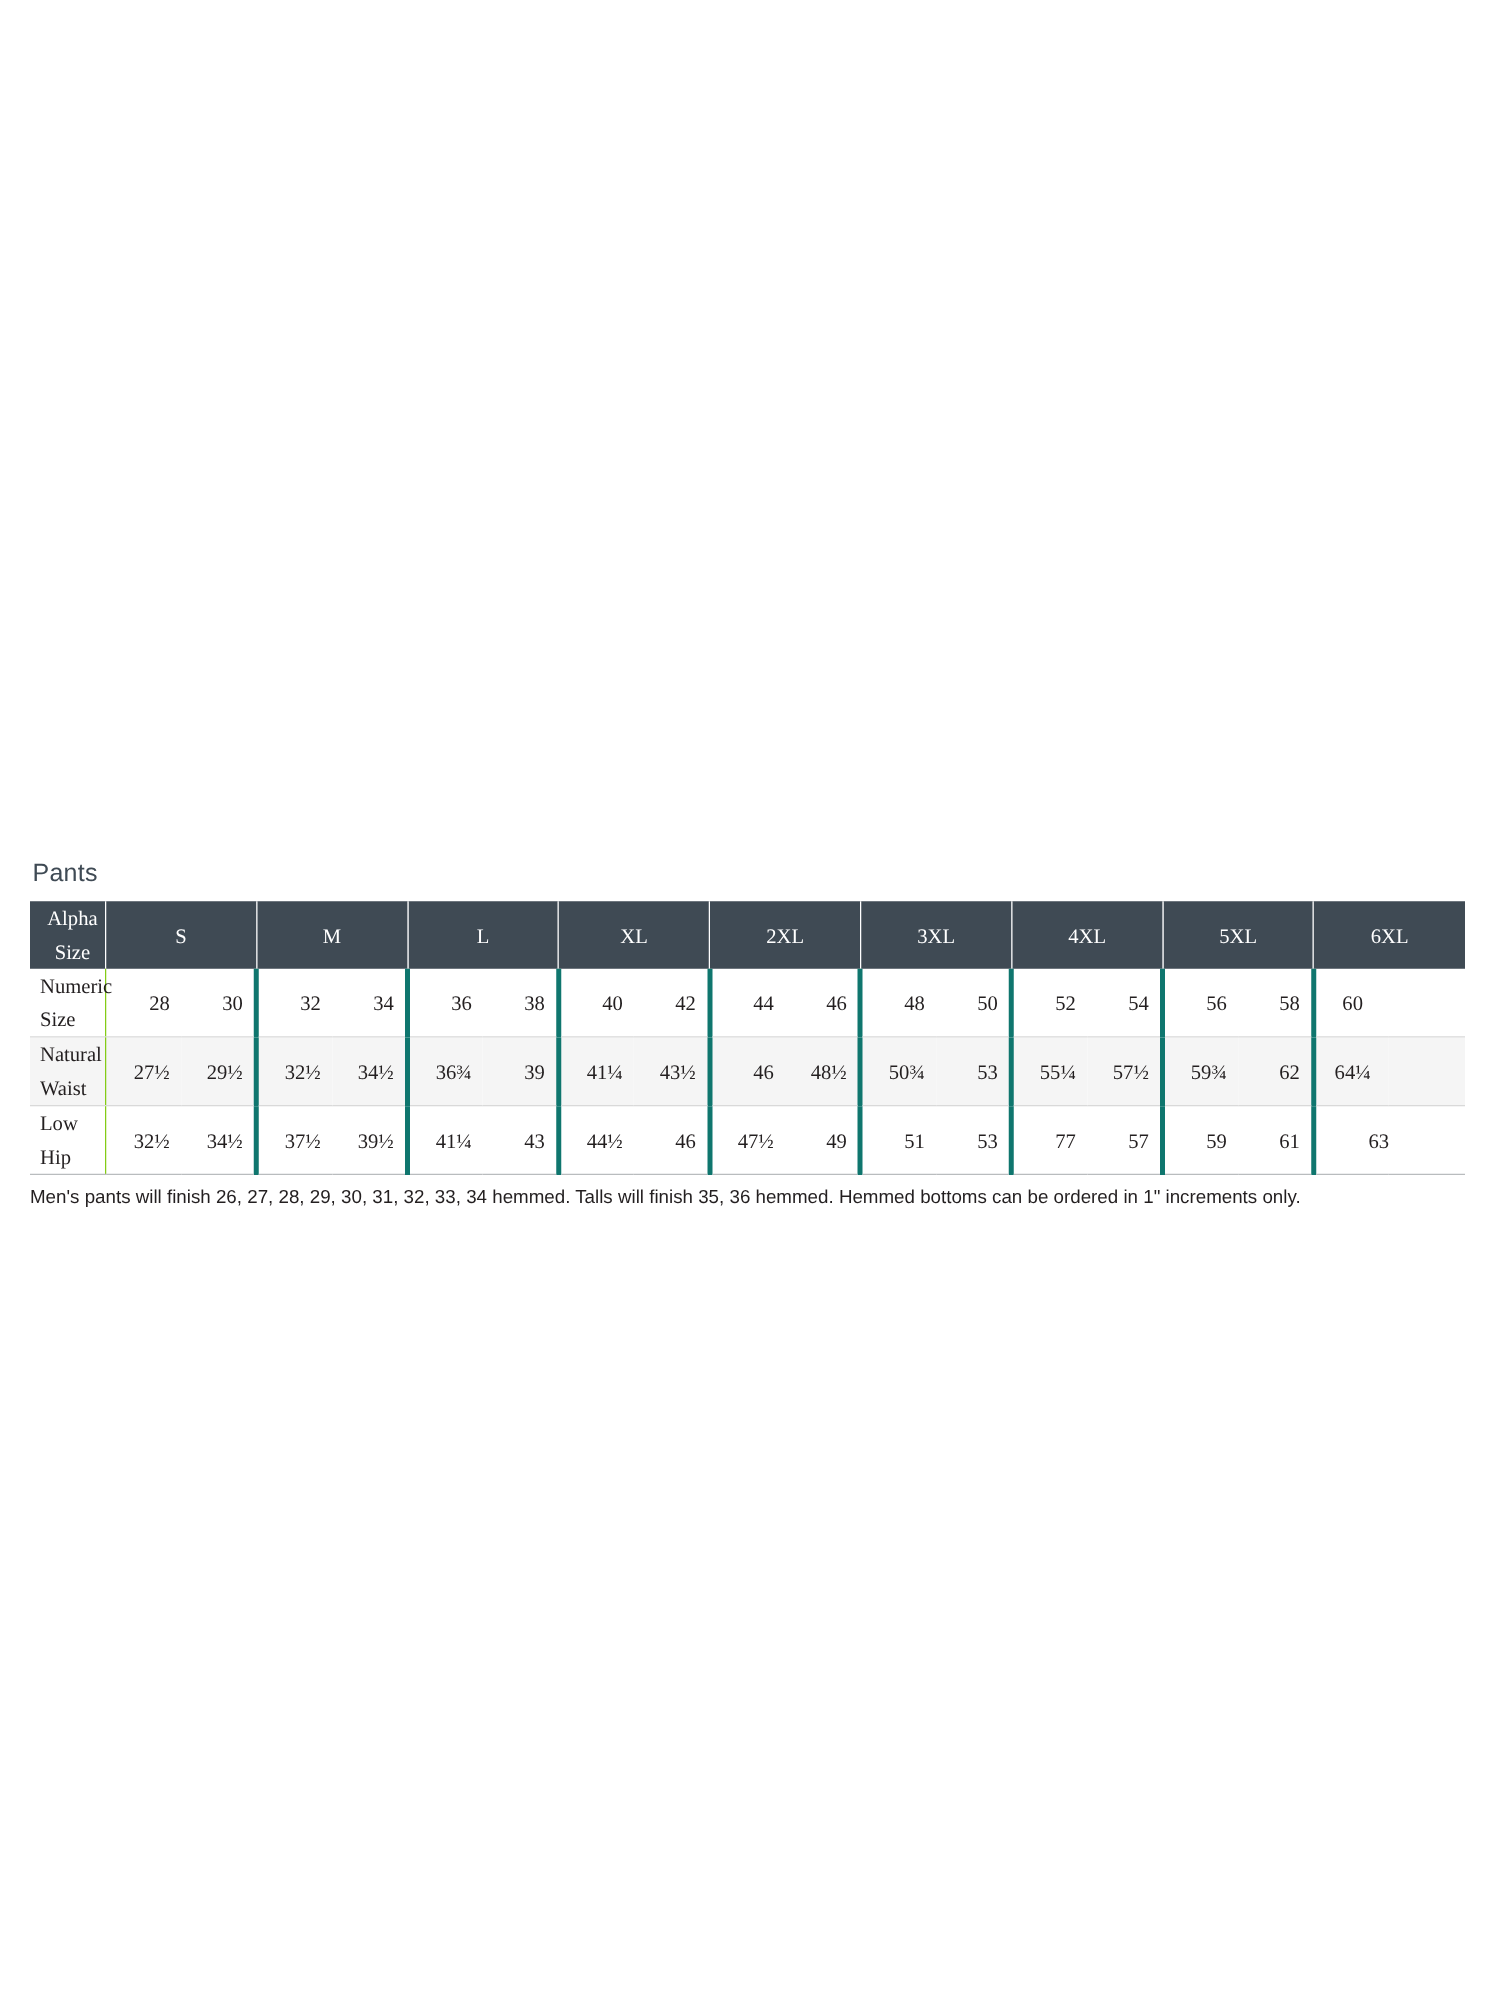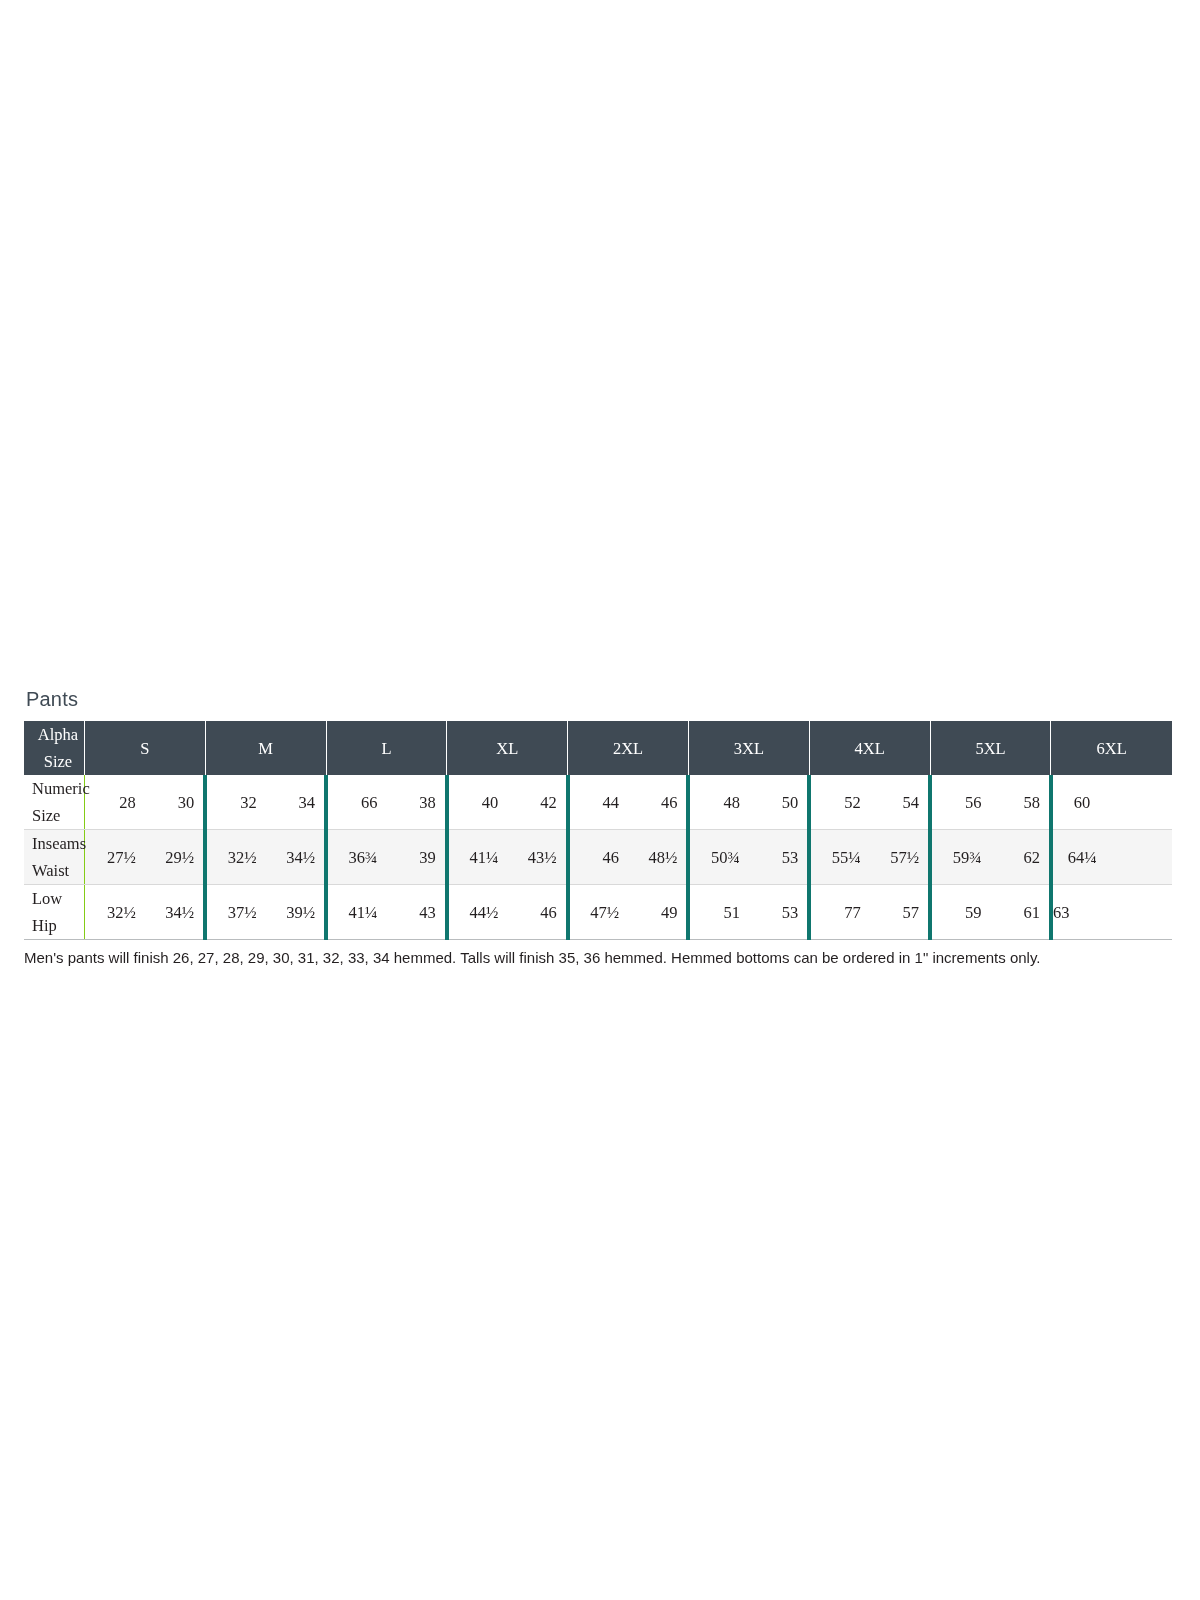--- a/index.html
+++ b/index.html
@@ -123,37 +123,37 @@
           <th colspan="2">6XL</th>
         </tr>
       </thead>
       <tbody>
         <tr>
           <td class="row-label">Numeric Size</td>
           <td class="val pair-left">28</td>
           <td class="val">30</td>
           <td class="val pair-left">32</td>
           <td class="val">34</td>
-          <td class="val pair-left">66</td>
+          <td class="val pair-left">36</td>
           <td class="val">38</td>
           <td class="val pair-left">40</td>
           <td class="val">42</td>
           <td class="val pair-left">44</td>
           <td class="val">46</td>
           <td class="val pair-left">48</td>
           <td class="val">50</td>
           <td class="val pair-left">52</td>
           <td class="val">54</td>
           <td class="val pair-left">56</td>
           <td class="val">58</td>
           <td class="val pair-left" style="text-align:center;padding-right:0">60</td>
           <td class="val"></td>
         </tr>
         <tr class="alt">
-          <td class="row-label">Inseams Waist</td>
+          <td class="row-label">Natural Waist</td>
           <td class="val pair-left">27½</td>
           <td class="val">29½</td>
           <td class="val pair-left">32½</td>
           <td class="val">34½</td>
           <td class="val pair-left">36¾</td>
           <td class="val">39</td>
           <td class="val pair-left">41¼</td>
           <td class="val">43½</td>
           <td class="val pair-left">46</td>
           <td class="val">48½</td>
@@ -177,21 +177,21 @@
           <td class="val pair-left">44½</td>
           <td class="val">46</td>
           <td class="val pair-left">47½</td>
           <td class="val">49</td>
           <td class="val pair-left">51</td>
           <td class="val">53</td>
           <td class="val pair-left">77</td>
           <td class="val">57</td>
           <td class="val pair-left">59</td>
           <td class="val">61</td>
-          <td class="val pair-left" style="text-align:left;padding-right:0">63</td>
+          <td class="val pair-left" style="text-align:right;padding-right:0">63</td>
           <td class="val"></td>
         </tr>
       </tbody>
     </table>
 
     <div class="note">
       <div>Men's pants will finish 26, 27, 28, 29, 30, 31, 32, 33, 34 hemmed. Talls will finish 35, 36 hemmed. Hemmed bottoms can be ordered in 1" increments only.</div>
     </div>
 
   </div>

